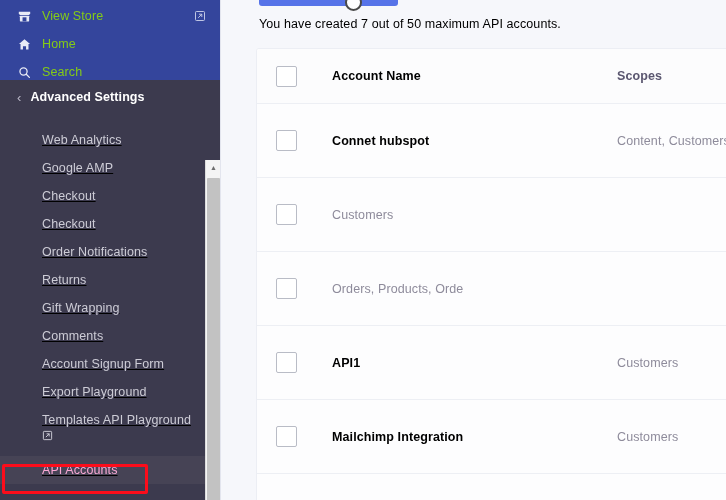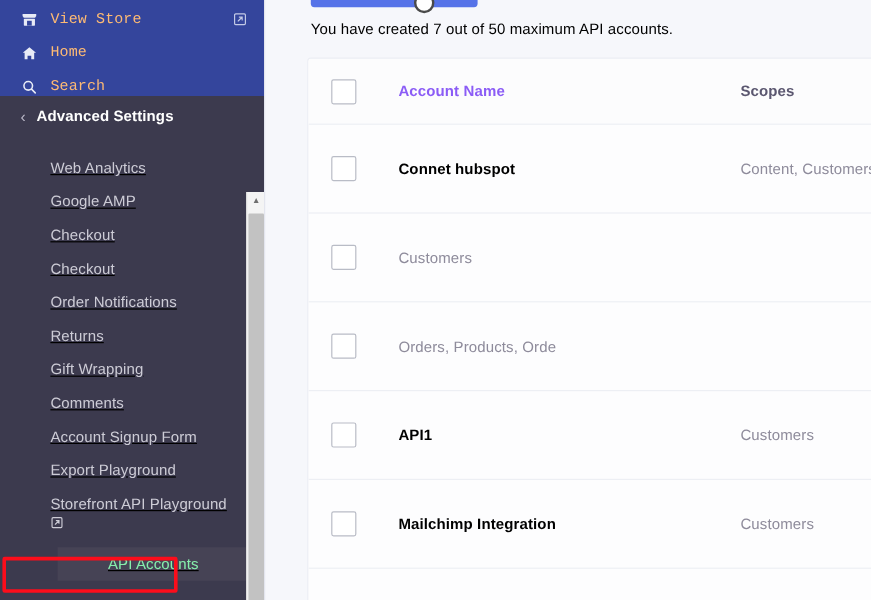--- a/index.html
+++ b/index.html
@@ -48,24 +48,23 @@
   .nav-top-item .nav-ico {
     width: 20px;
     flex: 0 0 20px;
     display: flex;
     align-items: center;
     justify-content: flex-start;
     color: #e8ebf6;
   }
   .nav-top-item .nav-lbl {
     margin-left: 4px;
-    color: #fdba74;
+    color: #84cc16;
     letter-spacing: .1px;
     white-space: nowrap;
-    font-family: Liberation Mono, monospace;
   }
   .nav-top-item .ext {
     margin-left: auto;
     color: #c3cae6;
     display: flex;
     align-items: center;
   }
   .nav-spacer-top { height: 2px; }
 
   .sidebar-body {
@@ -111,22 +110,21 @@
     line-height: 17px;
     padding-top: 6px;
   }
   .menu-item .ext-inline {
     display: block;
     margin-top: 1px;
     color: #cdccd6;
   }
   .menu-item.active {
     background: #464355;
-    color: #86efac;
-    margin-left: 48px;
+    color: #f9a8d4;
   }
 
   .redbox {
     position: absolute;
     left: 2px;
     top: 464px;
     width: 146px;
     height: 30px;
     border: 3px solid #fc0d1b;
     border-radius: 2px;
@@ -247,21 +245,21 @@
   .name-cell {
     flex: 0 0 285px;
     font-size: 12.5px;
     color: #000000;
     font-weight: bold;
     letter-spacing: .1px;
     white-space: nowrap;
     overflow: hidden;
   }
   .trow.header .name-cell {
-    color: #8b5cf6;
+    color: #000000;
   }
   .scope-cell {
     flex: 1 1 auto;
     font-size: 12.5px;
     color: #8e8b9b;
     letter-spacing: .1px;
     white-space: nowrap;
     overflow: hidden;
   }
   .trow.header .scope-cell {
@@ -329,21 +327,21 @@
         <div class="menu-item">Google AMP</div>
         <div class="menu-item">Checkout</div>
         <div class="menu-item">Checkout</div>
         <div class="menu-item">Order Notifications</div>
         <div class="menu-item">Returns</div>
         <div class="menu-item">Gift Wrapping</div>
         <div class="menu-item">Comments</div>
         <div class="menu-item">Account Signup Form</div>
         <div class="menu-item">Export Playground</div>
         <div class="menu-item two-line">
-          <span>Storefront API Playground</span>
+          <span>Templates API Playground</span>
           <span class="ext-inline">
             <svg width="11" height="11" viewBox="0 0 16 16" fill="none" stroke="#cdccd6" stroke-width="1.4">
               <rect x="2" y="2" width="12" height="12" rx="1.2"></rect>
               <path d="M6 10l4.2-4.2M7.2 5.6h3.2v3.2" stroke-linecap="round"></path>
             </svg>
           </span>
         </div>
         <div class="menu-item active">API Accounts</div>
       </div>
 

